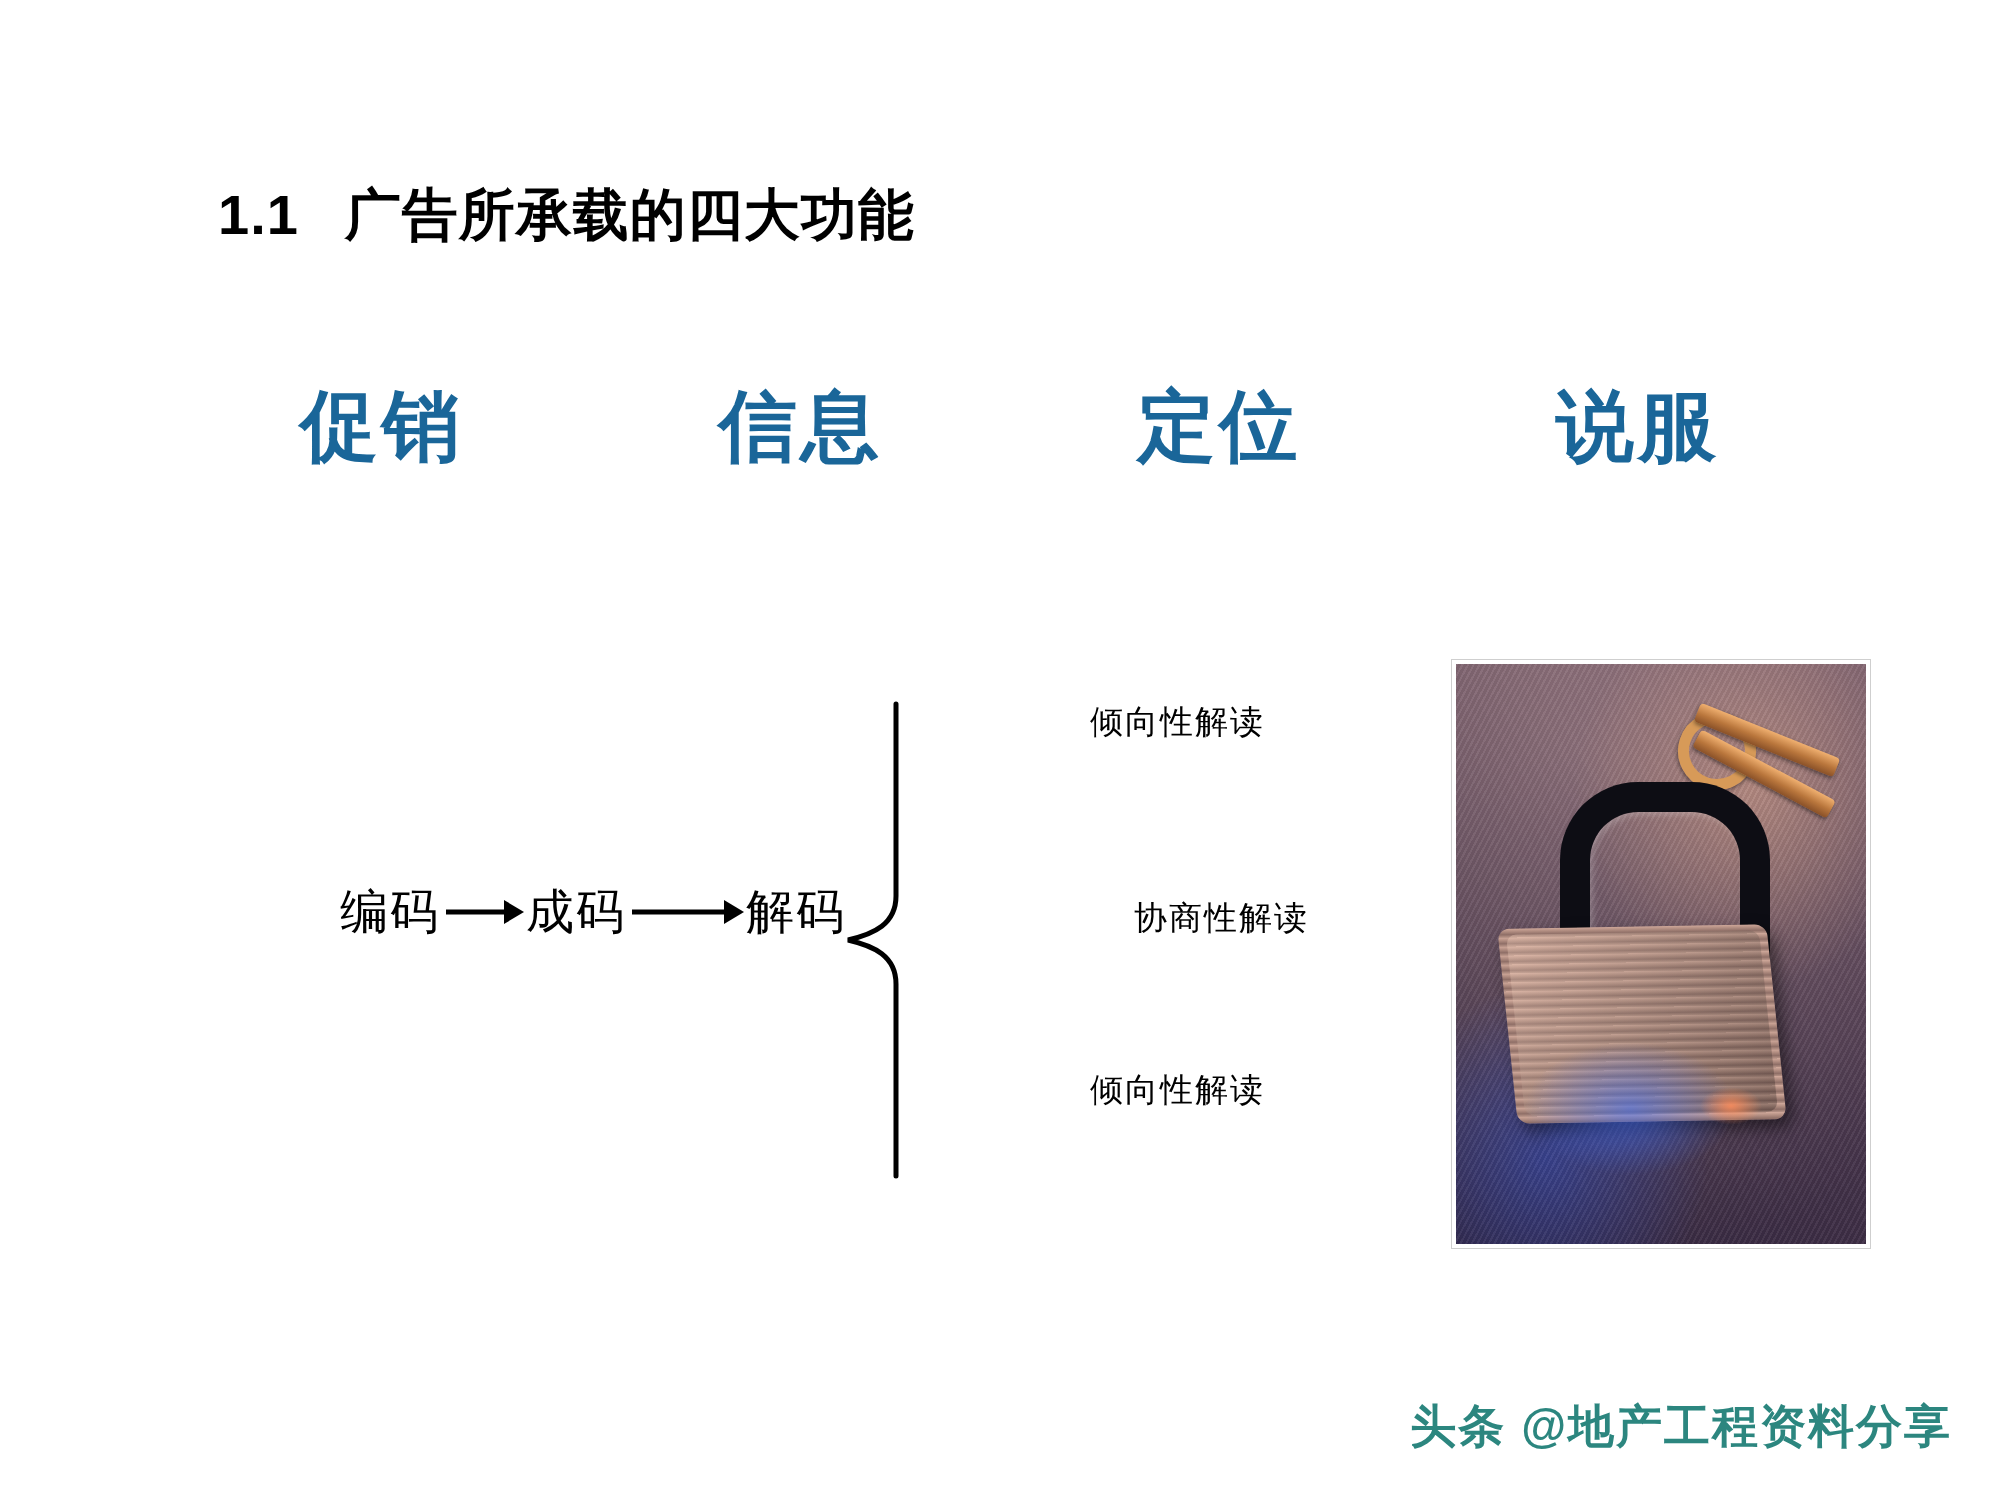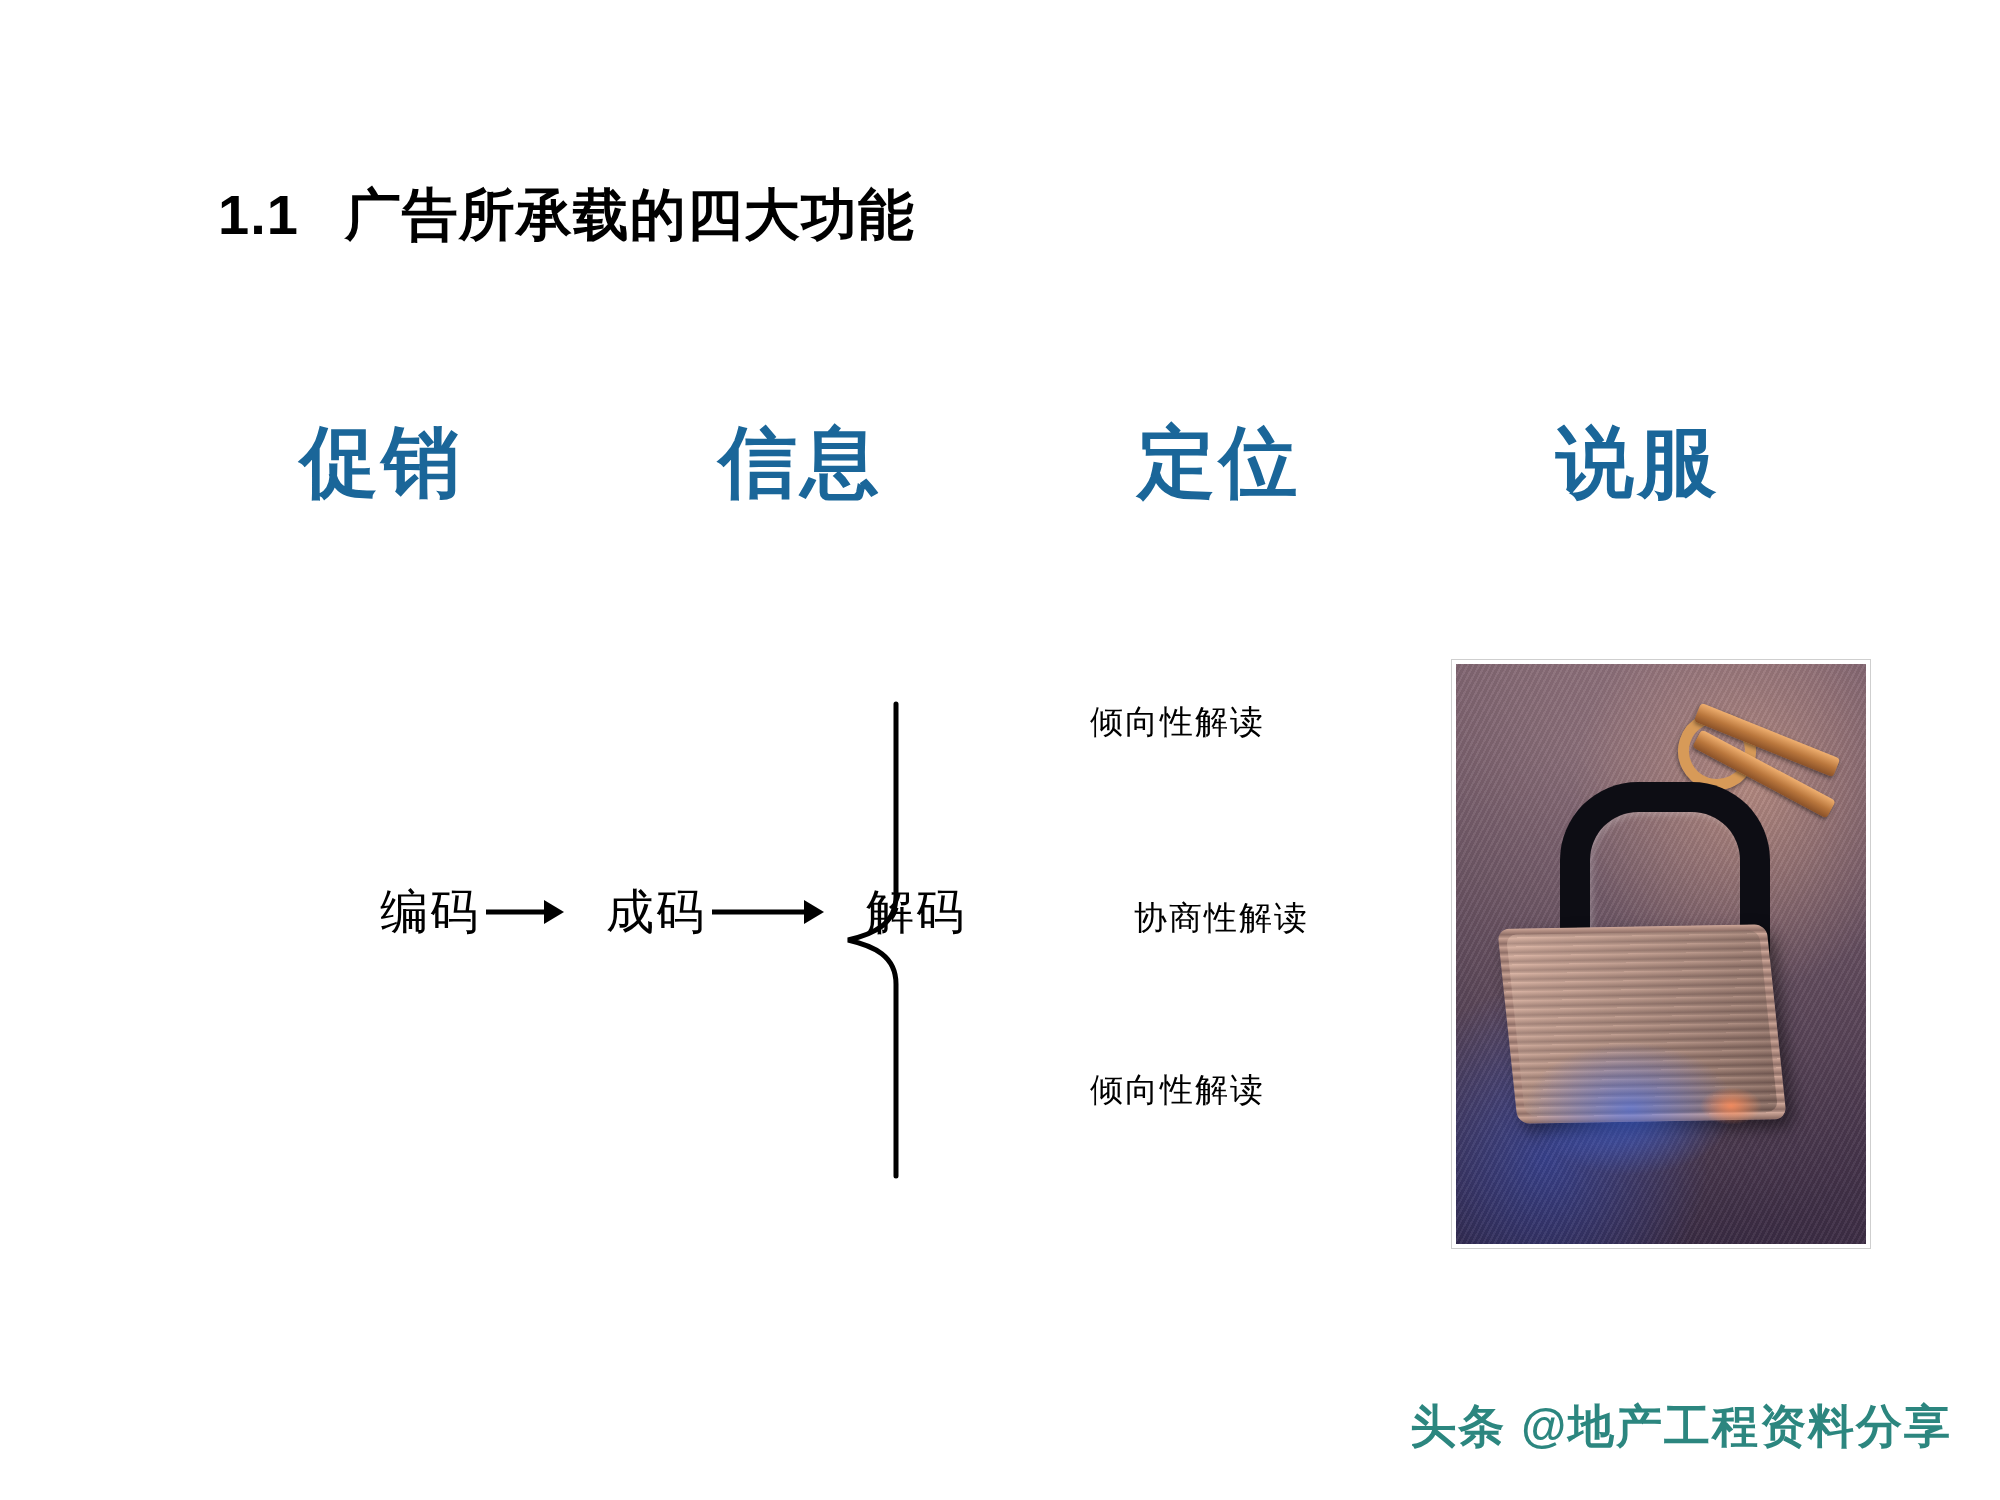--- a/index.html
+++ b/index.html
@@ -58,38 +58,36 @@
     align-items: baseline;
   }
   .function-word {
     color: #1A6699;
     font-family: "Liberation Serif", "DejaVu Serif", serif;
     font-weight: bold;
     font-size: 78px;
     line-height: 1;
     letter-spacing: 4px;
     white-space: nowrap;
-    margin-top: 36px;
   }
 
   
   #flow-diagram {
     position: absolute;
     left: 340px;
     top: 880px;
     display: flex;
     align-items: center;
     white-space: nowrap;
   }
   .flow-node {
     font-family: "Liberation Serif", "DejaVu Serif", serif;
     font-size: 48px;
     color: #000000;
     letter-spacing: 2px;
-    margin-left: 40px;
   }
   .flow-arrow {
     position: relative;
     display: inline-block;
     height: 48px;
     vertical-align: middle;
   }
   .flow-arrow.short { width: 86px; }
   .flow-arrow.long  { width: 120px; }
   .flow-arrow .shaft {

